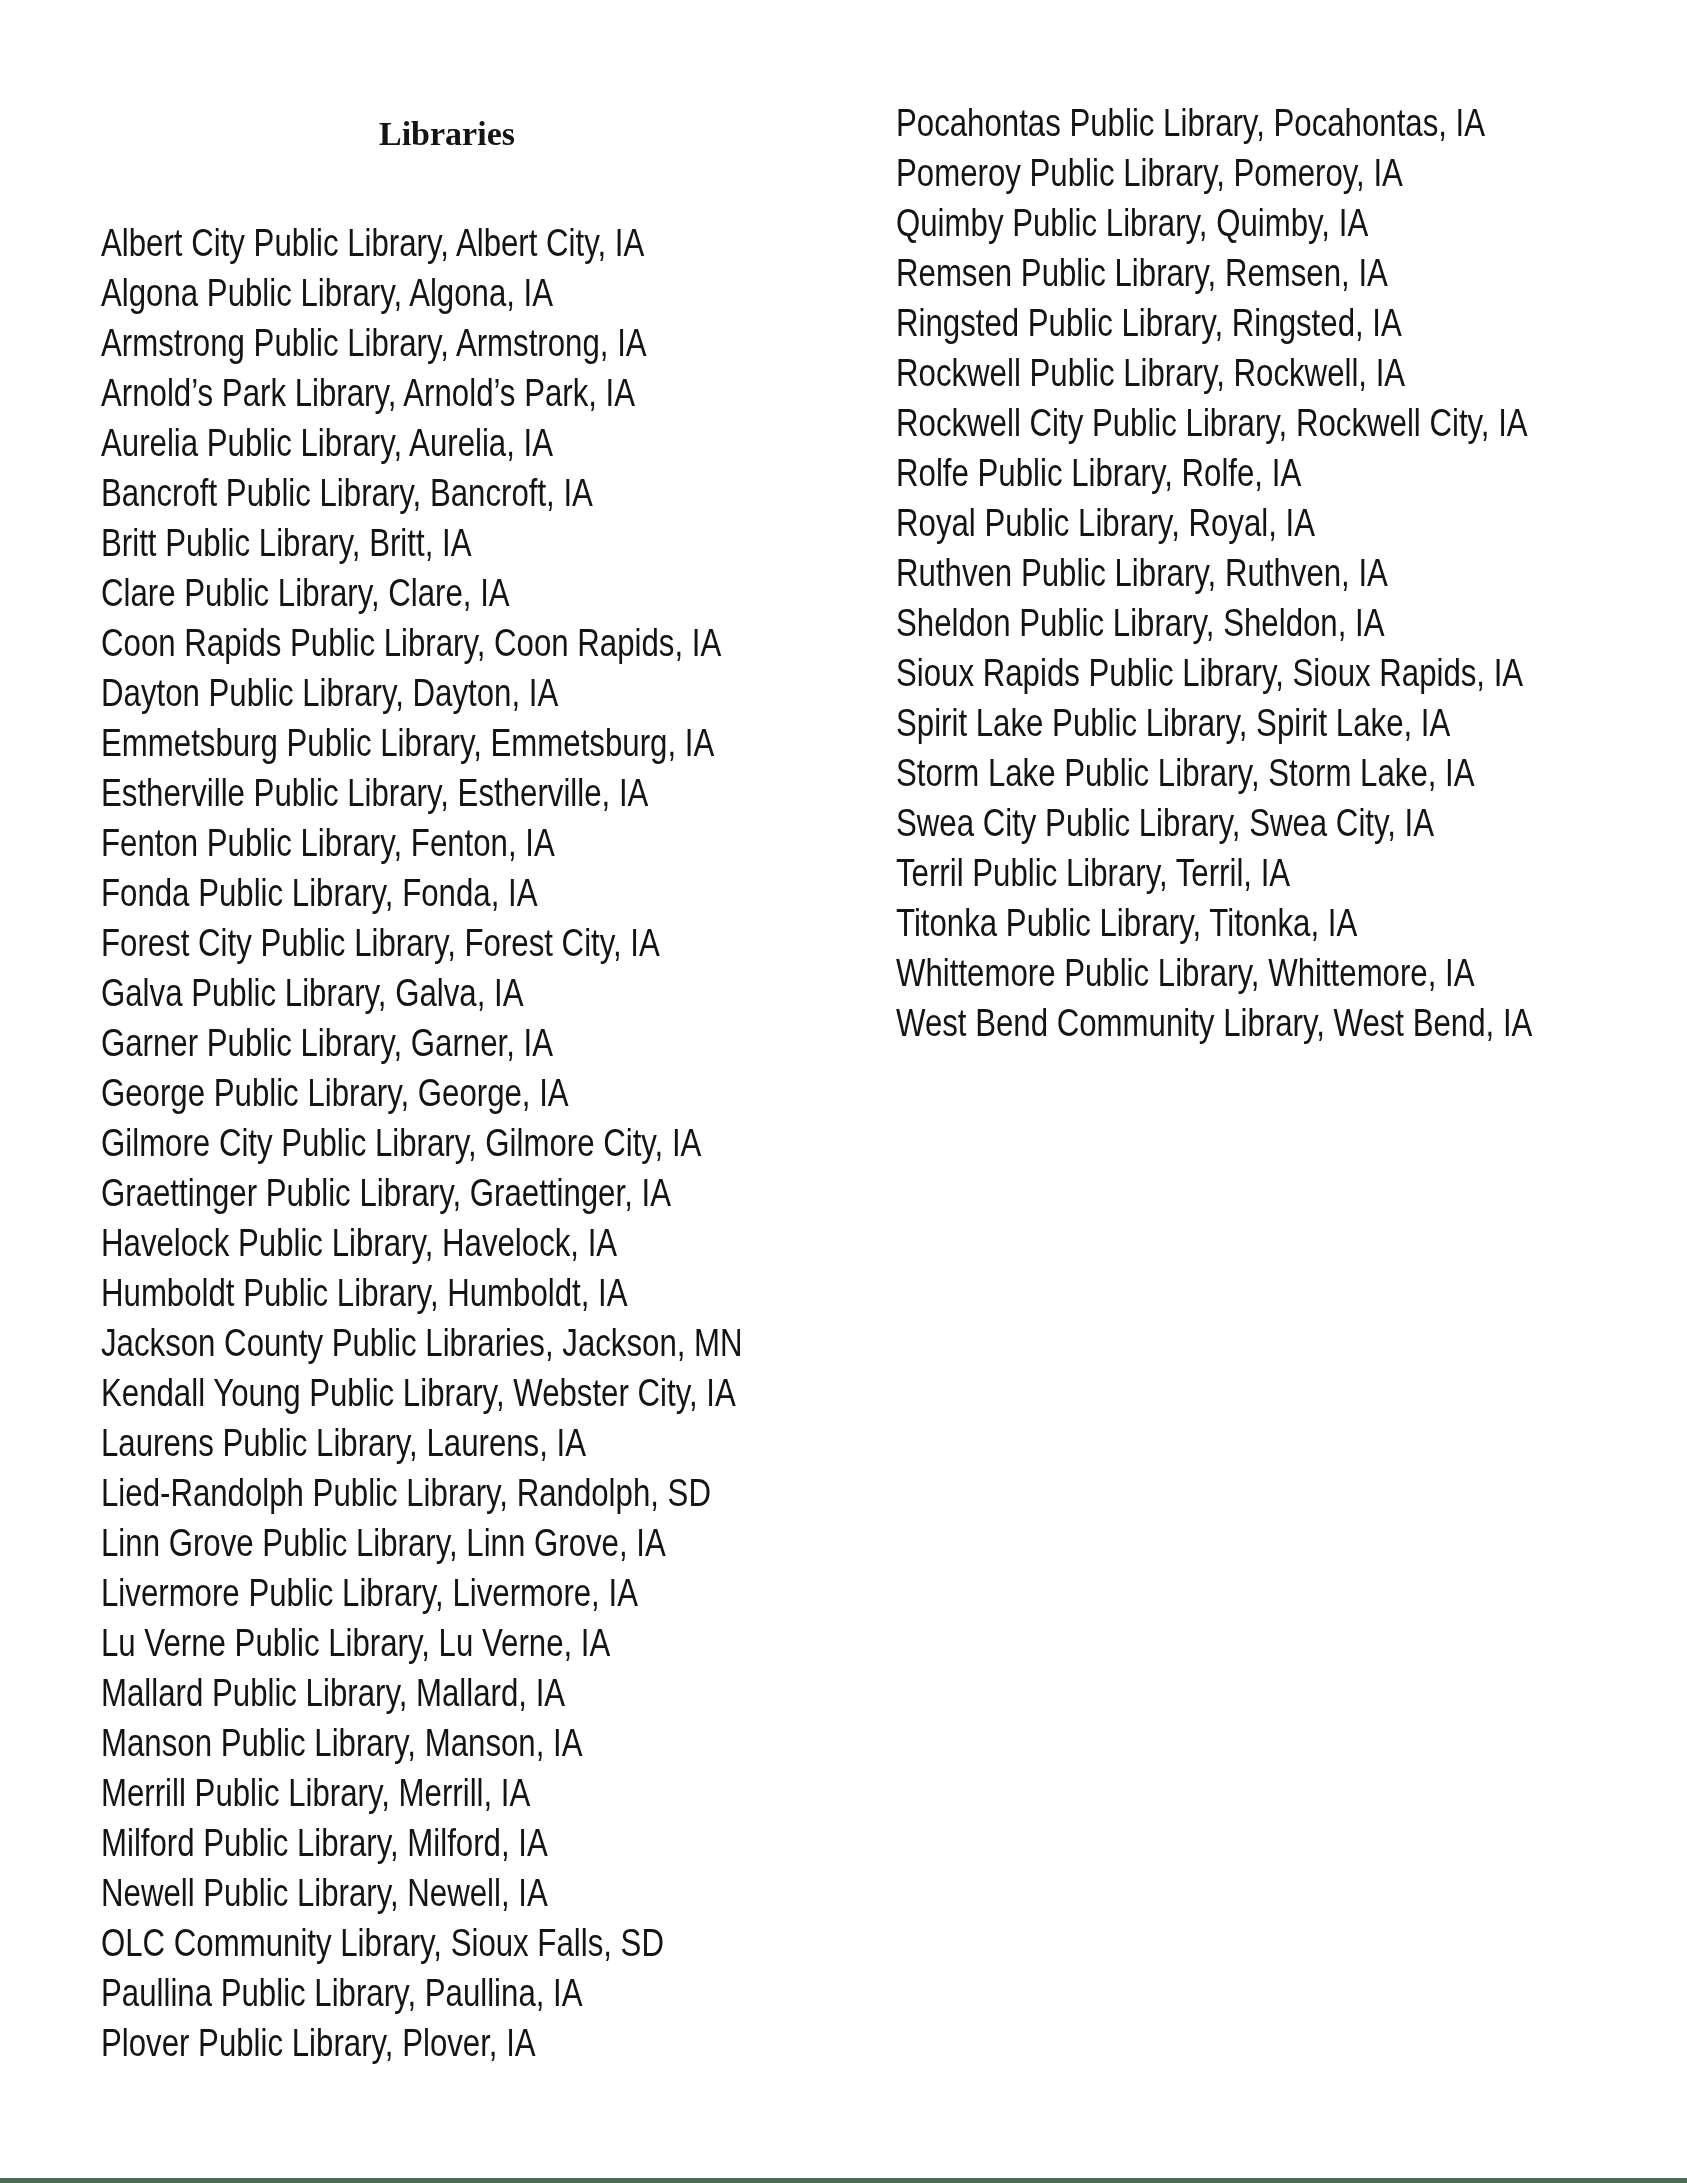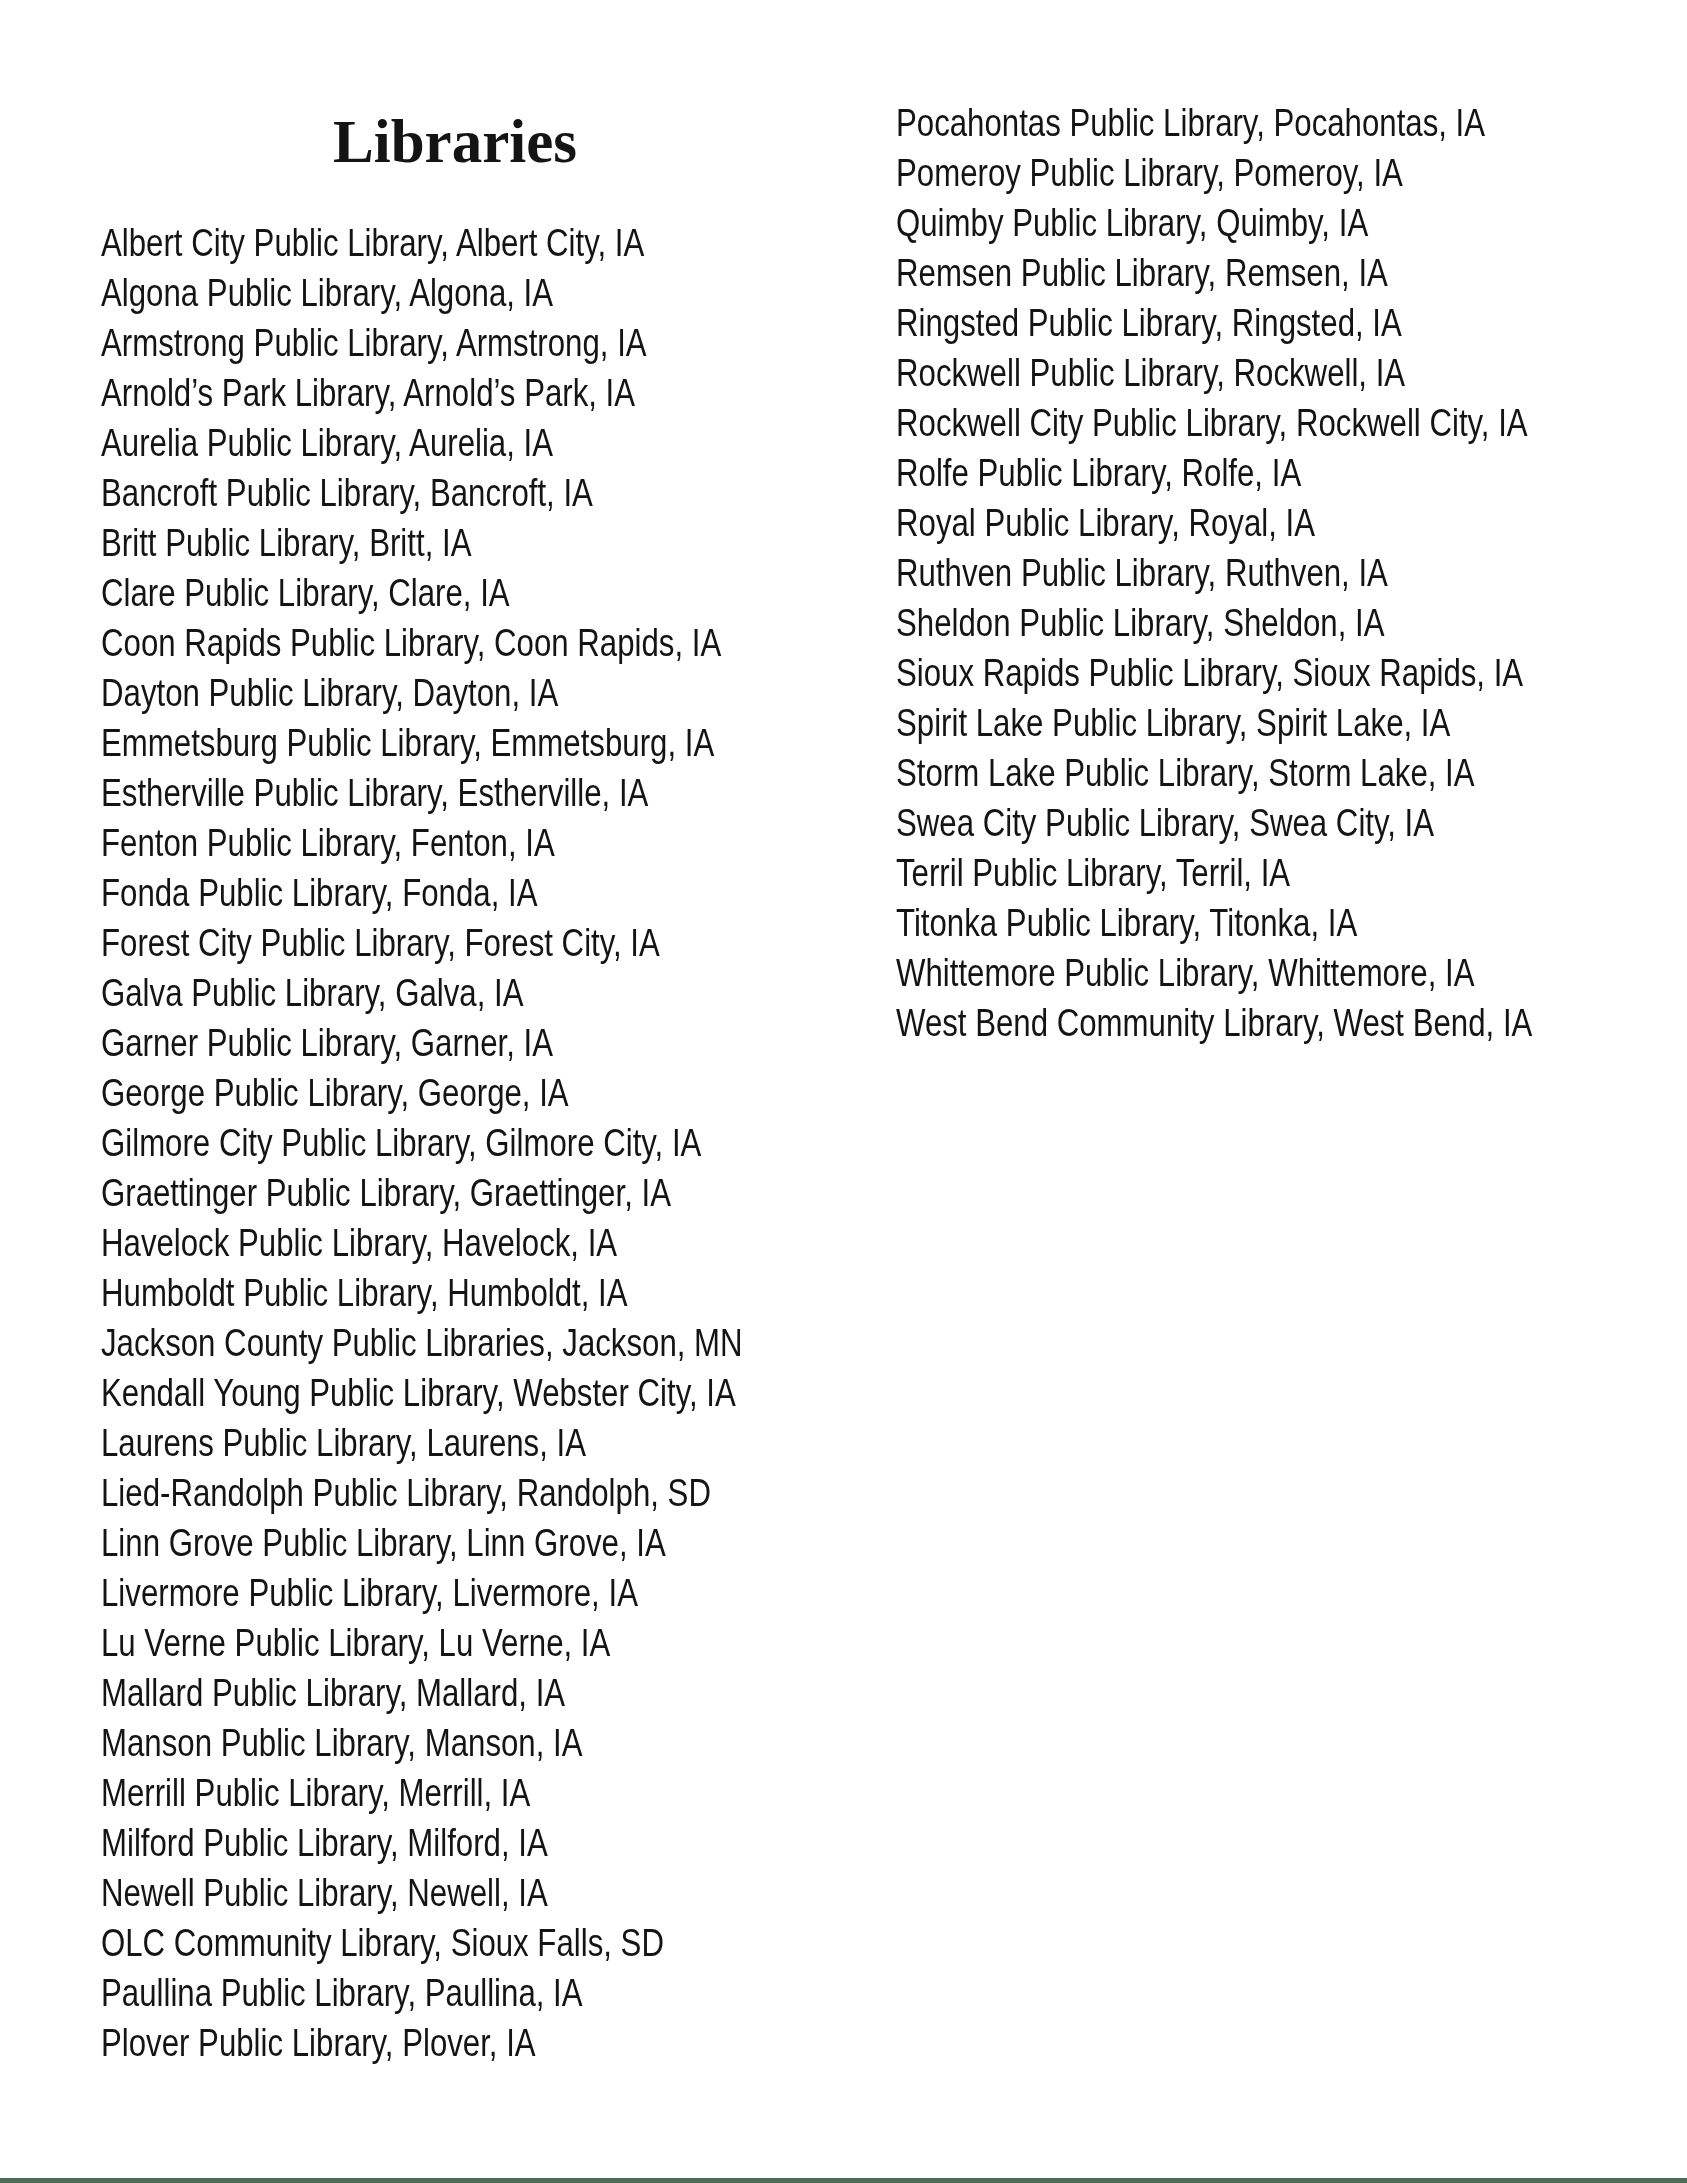--- a/index.html
+++ b/index.html
@@ -12,25 +12,25 @@
     width: 1688px;
     height: 2183px;
     background: #ffffff;
     overflow: hidden;
   }
   .title {
     position: absolute;
     left: 0;
     top: 105px;
     width: 886px;
-    margin: 12px;
+    margin: 4px;
     text-align: center;
     font-family: "Liberation Serif", serif;
     font-weight: 700;
-    font-size: 61px;
+    font-size: 34px;
     line-height: 49px;
   }
   .col {
     position: absolute;
     font-family: "Liberation Sans", sans-serif;
     font-size: 39px;
     line-height: 50px;
     transform: scaleX(0.8);
     transform-origin: 0 0;
     white-space: nowrap;

